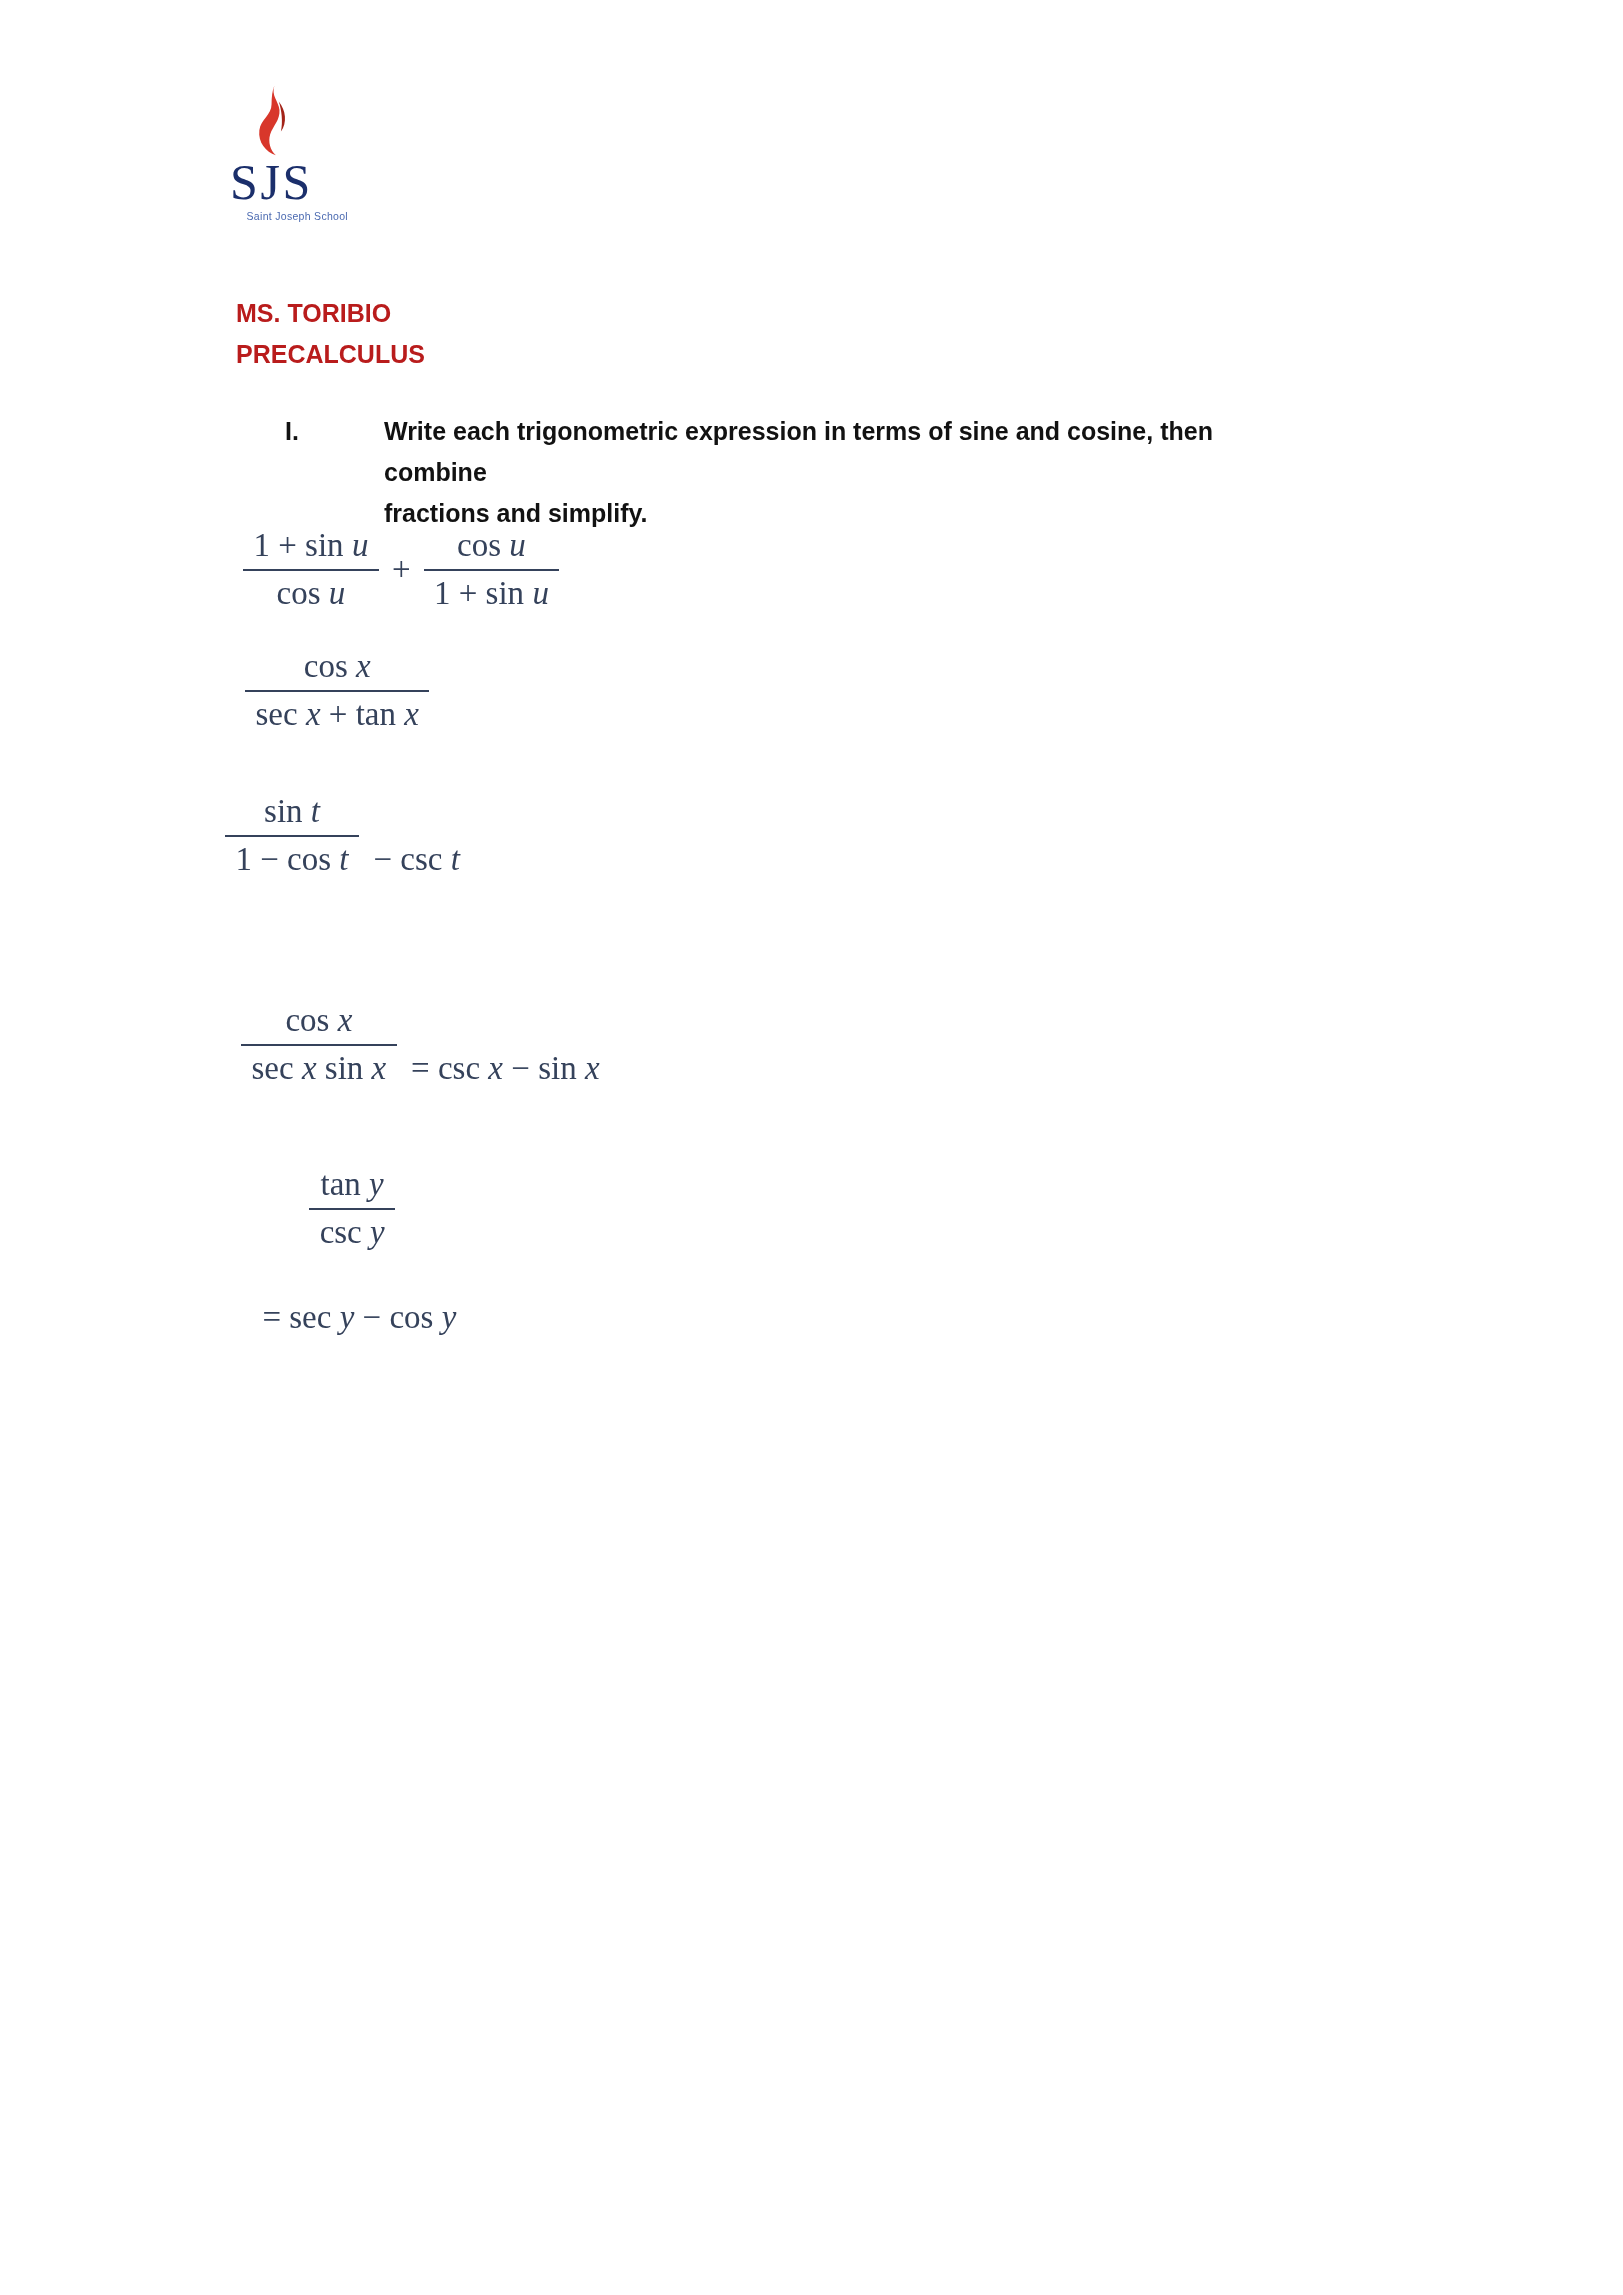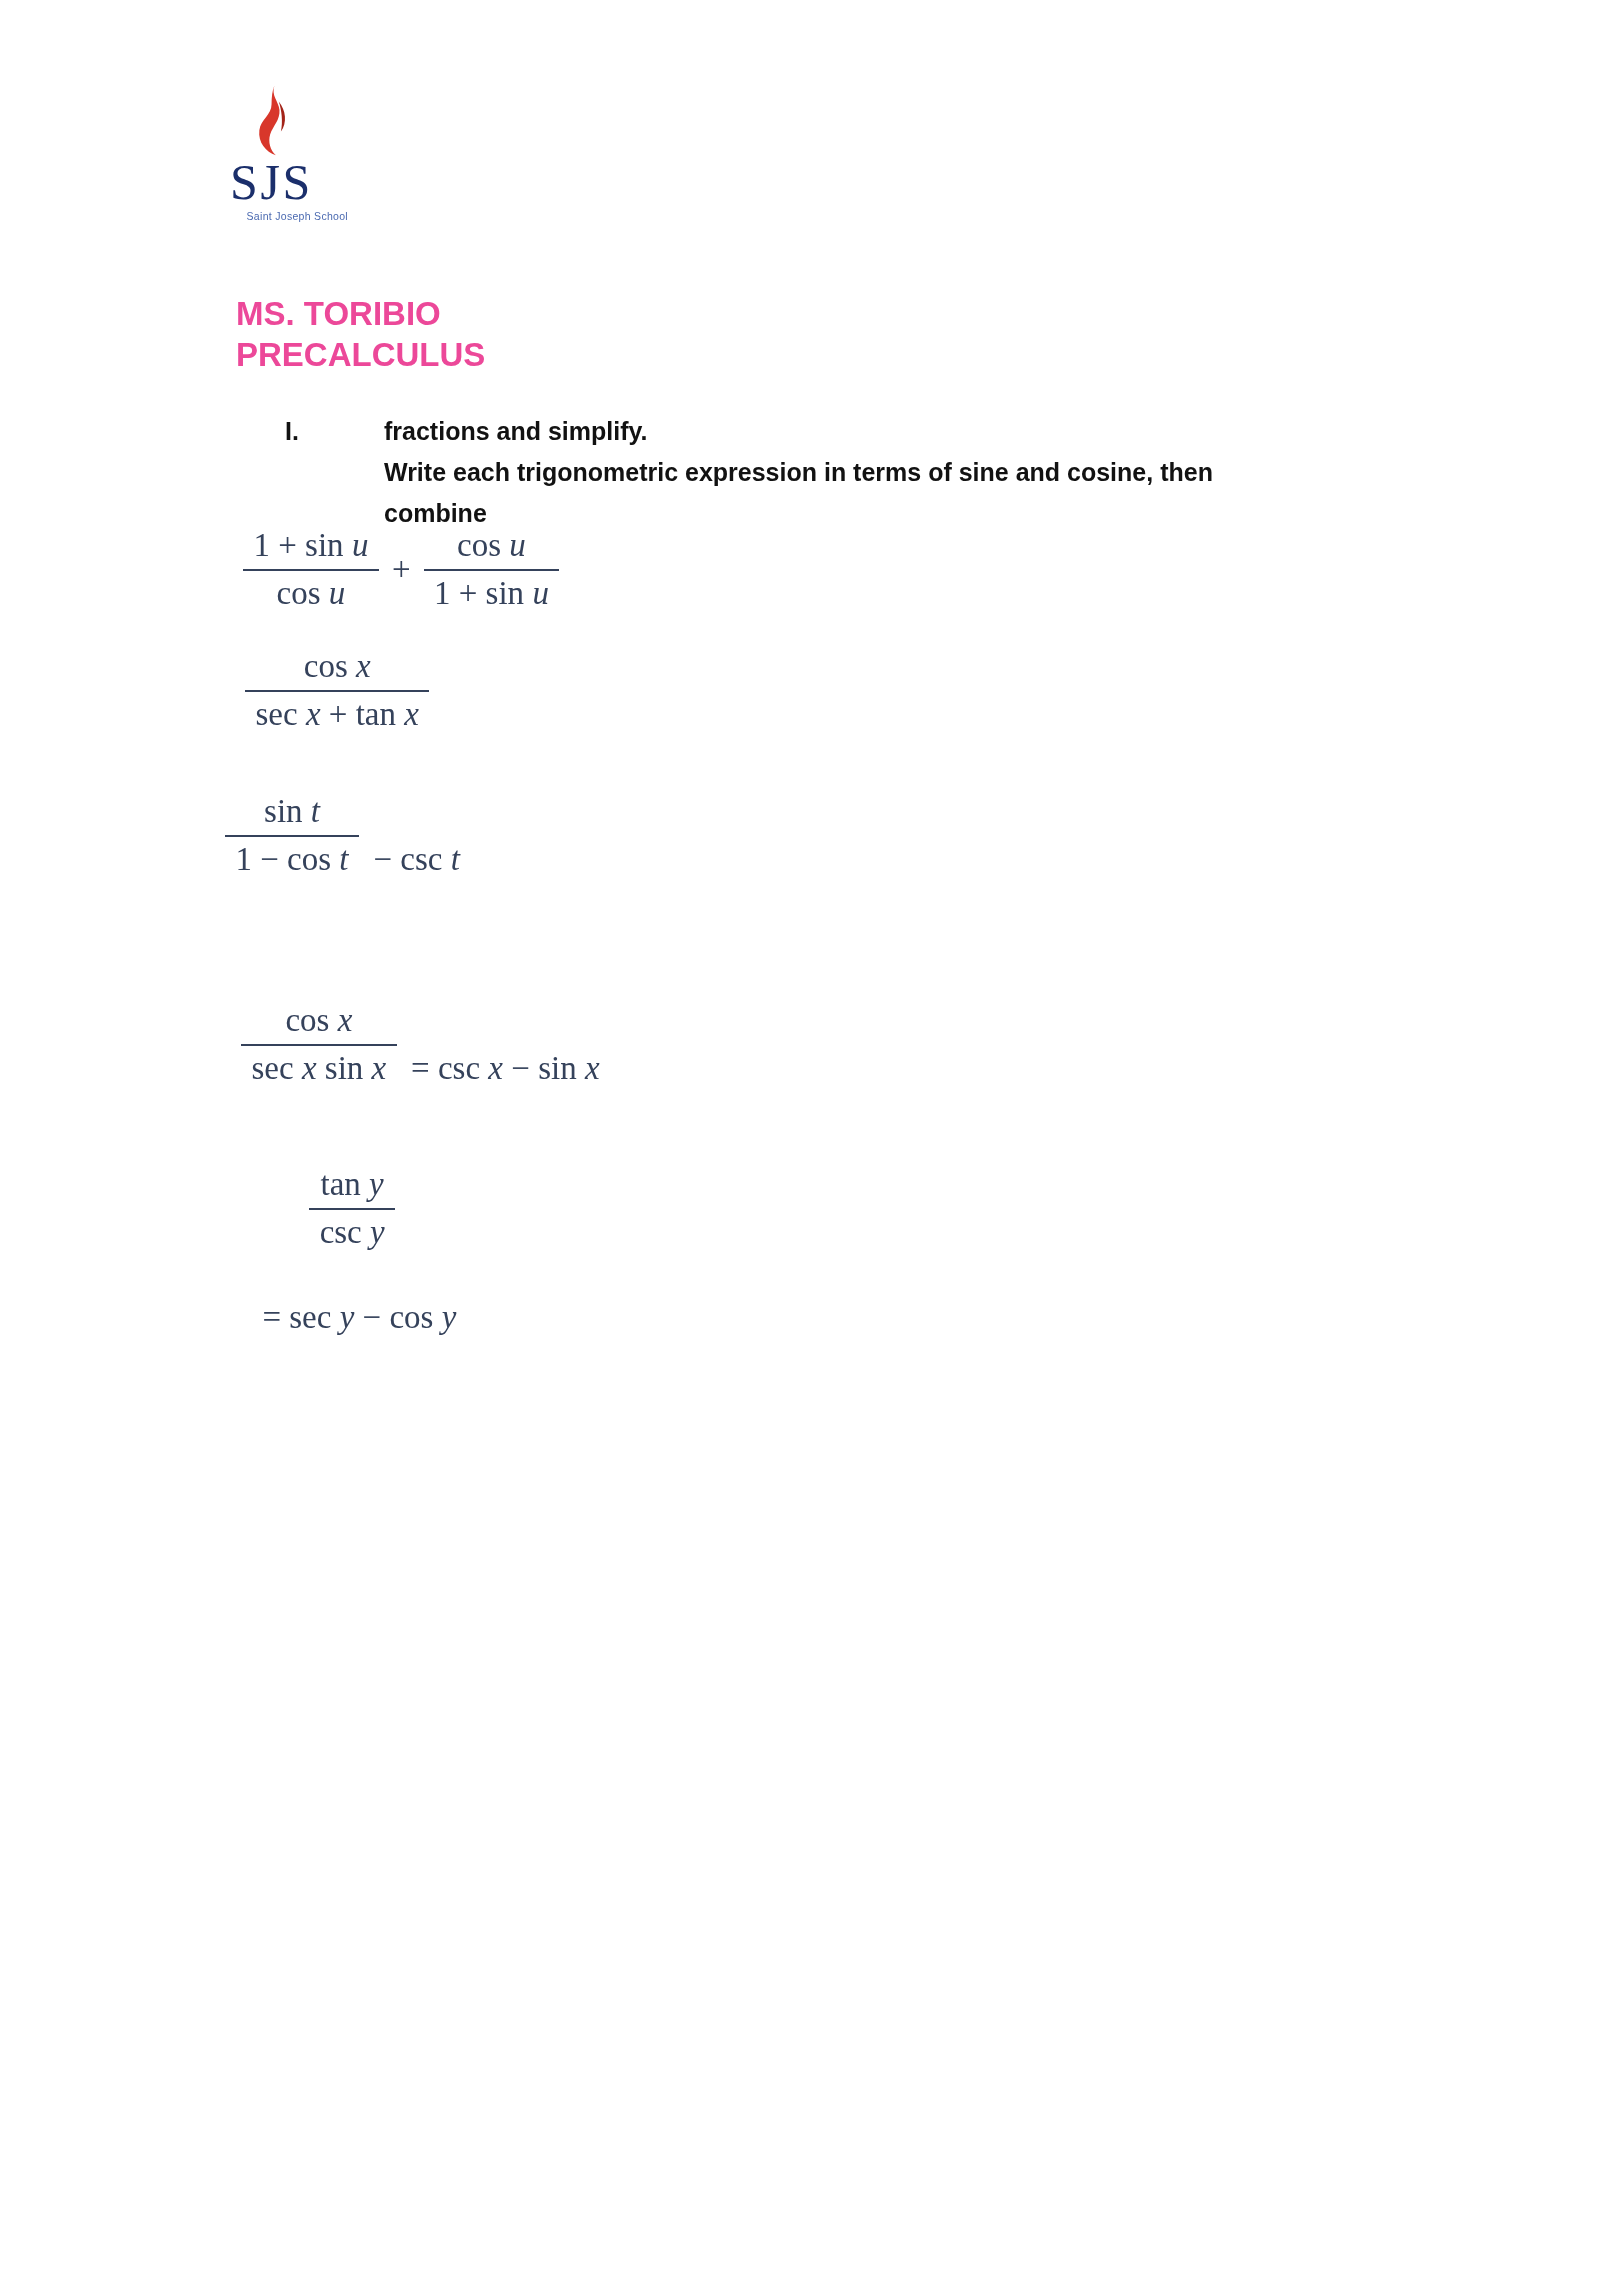--- a/index.html
+++ b/index.html
@@ -25,21 +25,21 @@
   }
   .schoolname {
     font-size:10.5px; margin-top:3.9px; letter-spacing:0.3px;
     color:var(--logo-blue, #4a69b0);
     text-align:right;
   }
 
   
   .hdr {
     position:absolute; left:236px; top:293px;
-    font-weight:bold; font-size:33px; line-height:41px; color:#ec4899;
+    font-weight:bold; font-size:25px; line-height:41px; color:#b91c1c;
   }
 
   
   .sec {
     position:absolute; display:flex;
     font-weight:bold; font-size:25px; line-height:41px; color:#121212;
   }
   .sec .no { width:99px; flex:0 0 auto; }
   .sec1 { left:285px; top:411px; }
   .sec2 { left:285px; top:921px; }
@@ -82,22 +82,22 @@
   </div>
 
   <div class="hdr">
     <div>MS. TORIBIO</div>
     <div>PRECALCULUS</div>
   </div>
 
   <div class="sec sec1">
     <div class="no">I.</div>
     <div class="instr">
+      <div>Write each trigonometric expression in terms of sine and cosine, then combine</div>
       <div>fractions and simplify.</div>
-      <div>Write each trigonometric expression in terms of sine and cosine, then combine</div>
     </div>
   </div>
 
   <div class="math" id="e1">
     <span class="frac">
       <span class="fnum"><span>1 + sin </span><span class="var">u</span></span>
       <span class="fden"><span>cos </span><span class="var">u</span></span>
     </span>
     <span class="op">+</span>
     <span class="frac">

